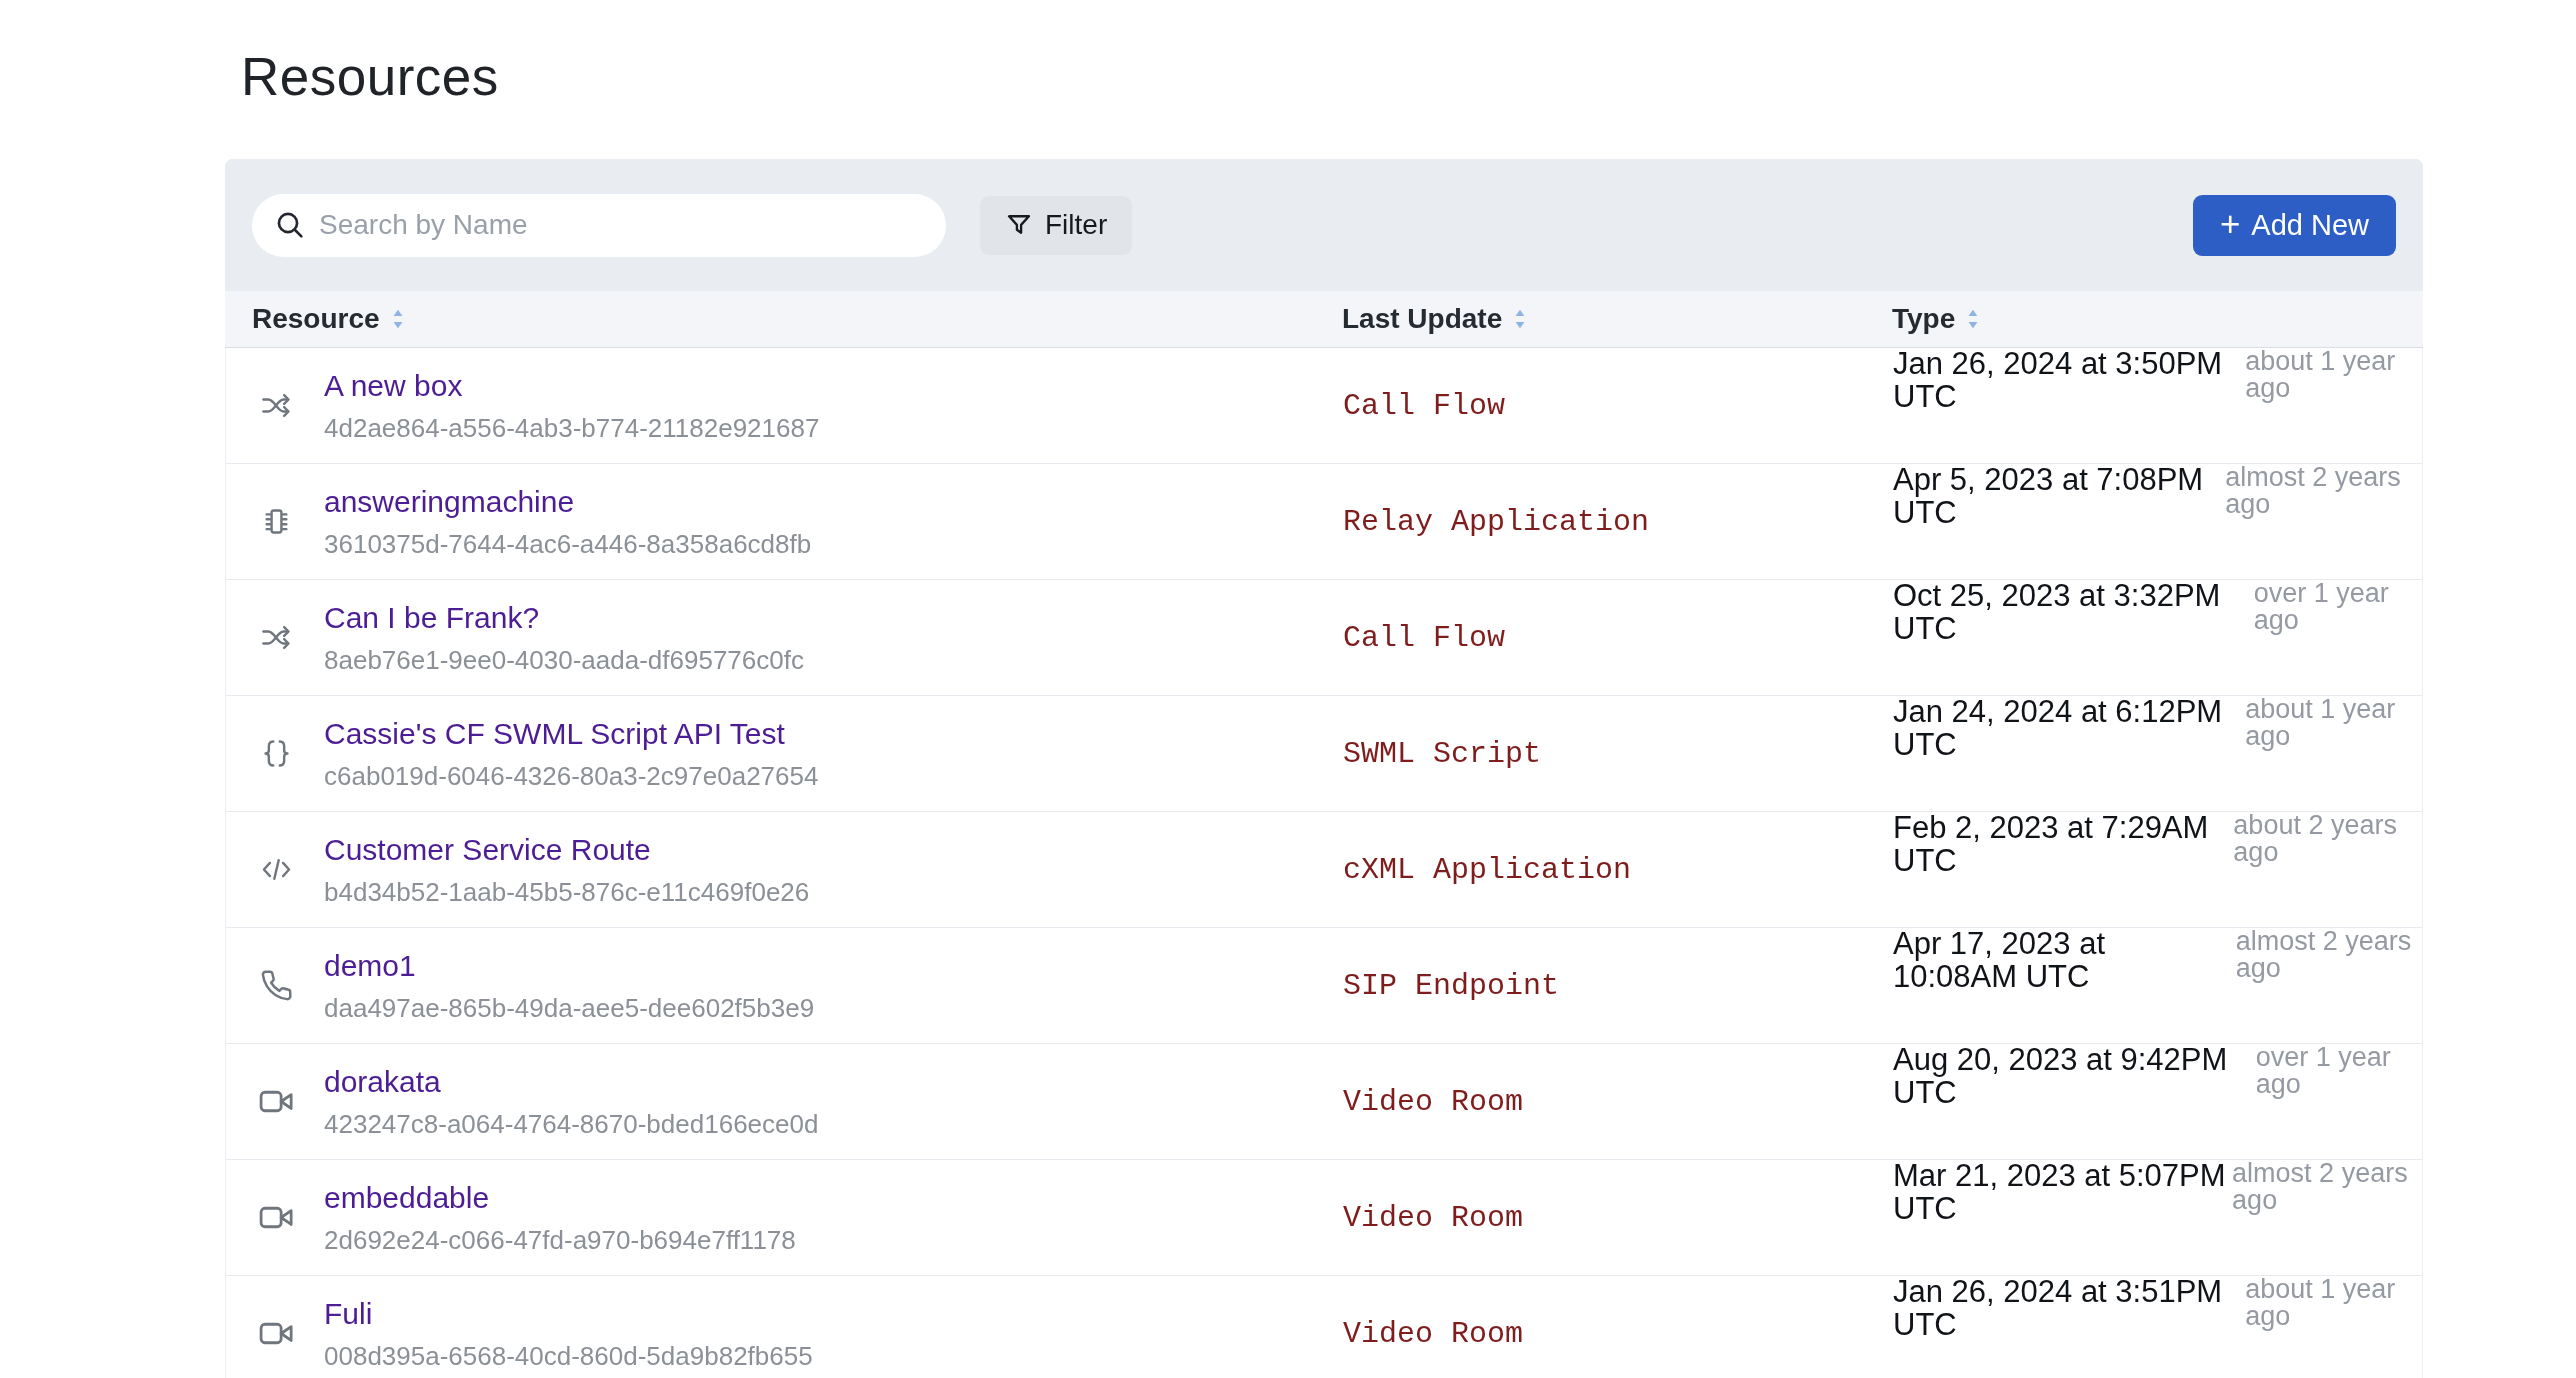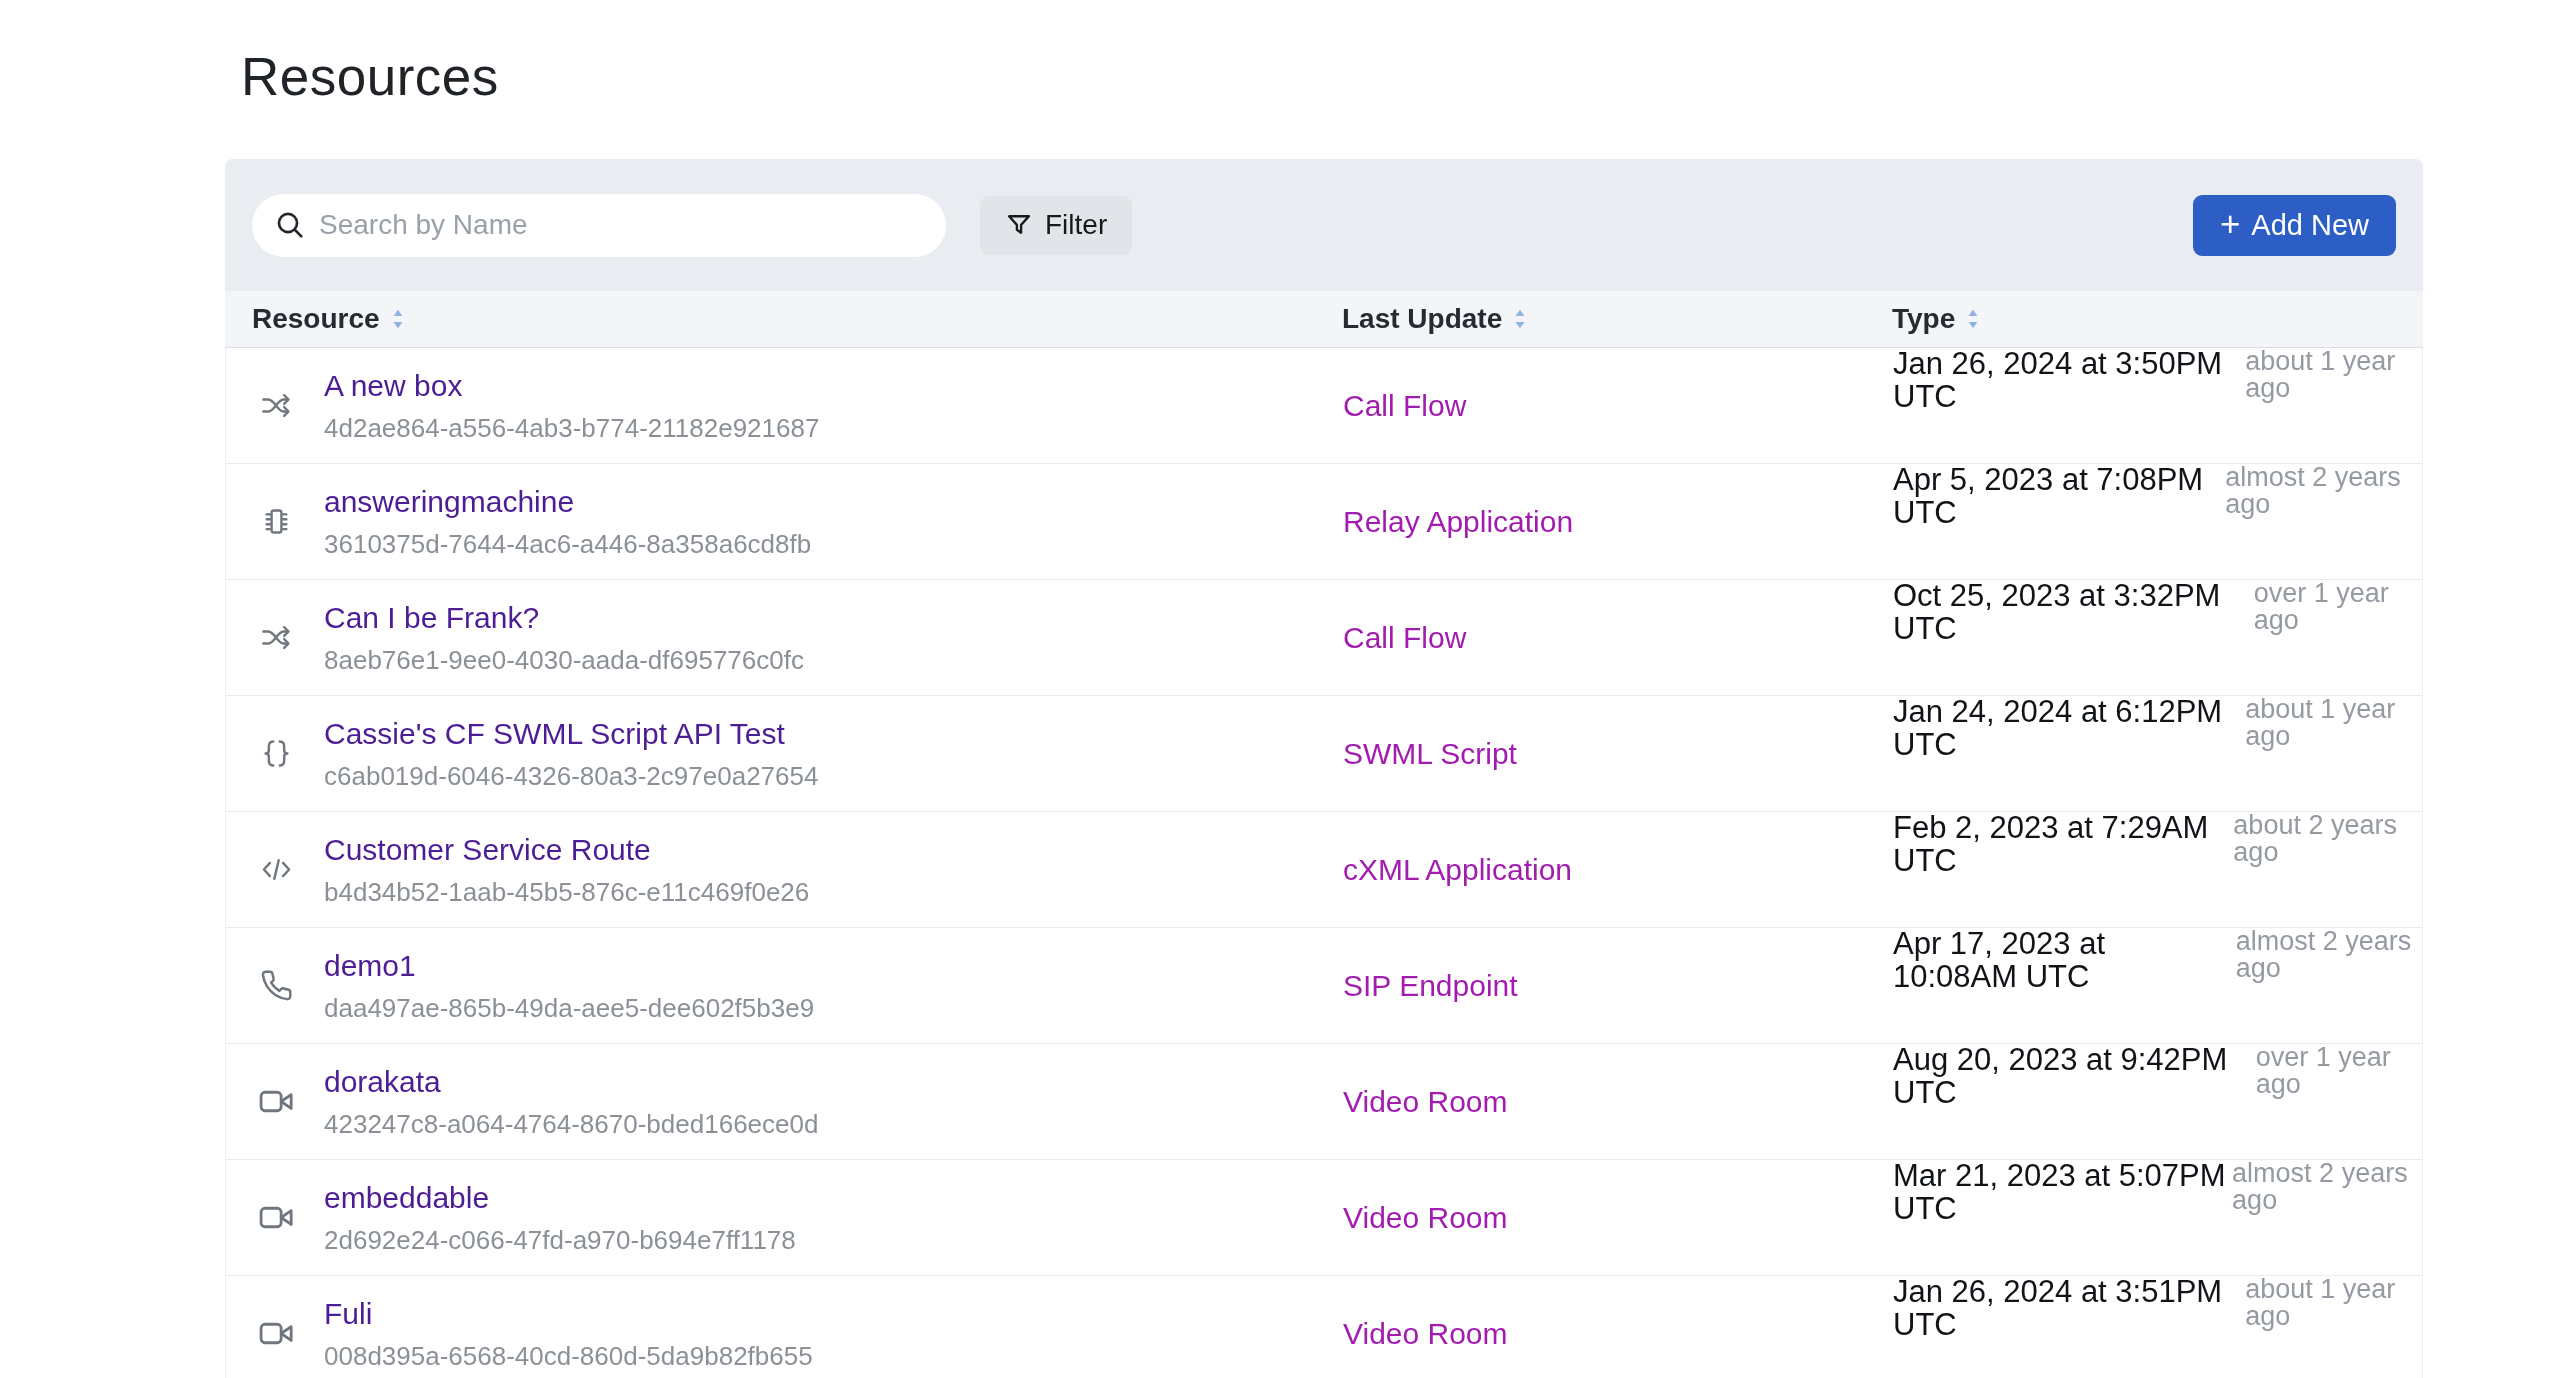--- a/index.html
+++ b/index.html
@@ -38,21 +38,21 @@
   .th { display:flex; align-items:center; gap:10.2px; font-size:28px; font-weight:700;
         color:#262b31; cursor:pointer; }
   .th.first { padding-left:27px; }
   .tbody { border-left:0.9px solid #eceef1; border-right:0.9px solid #eceef1; }
   .row { height:116px; border-bottom:0.9px solid #e7eaee; background:#ffffff; cursor:pointer; }
   .cell-resource { display:flex; align-items:center; padding-left:32px; }
   .icon-box { width:37px; display:flex; justify-content:center; color:#70767e; }
   .res-text { margin-left:29px; display:flex; flex-direction:column; gap:14px; }
   .res-name { font-size:30px; color:#4c1d95; text-decoration:none; line-height:1.05; width:max-content; }
   .res-id { font-size:26px; color:#8b9097; line-height:1; }
-  .cell-type { display:flex; align-items:center; font-size:30px; color:#a21caf; }
+  .cell-type { display:flex; align-items:center; font-size:30px; color:#7f1d1d;font-family:Liberation Mono, monospace; }
   .cell-update { display:flex; flex-direction:row; justify-content:flex-end; gap:2px; }
   .upd-date { font-size:31px; color:#101317; line-height:1.05; }
   .upd-rel { font-size:27px; color:#959aa2; line-height:1; }
 </style>
 </head>
 <body>
 
 <div class="page">
   <h1 class="page-title">Resources</h1>
 

